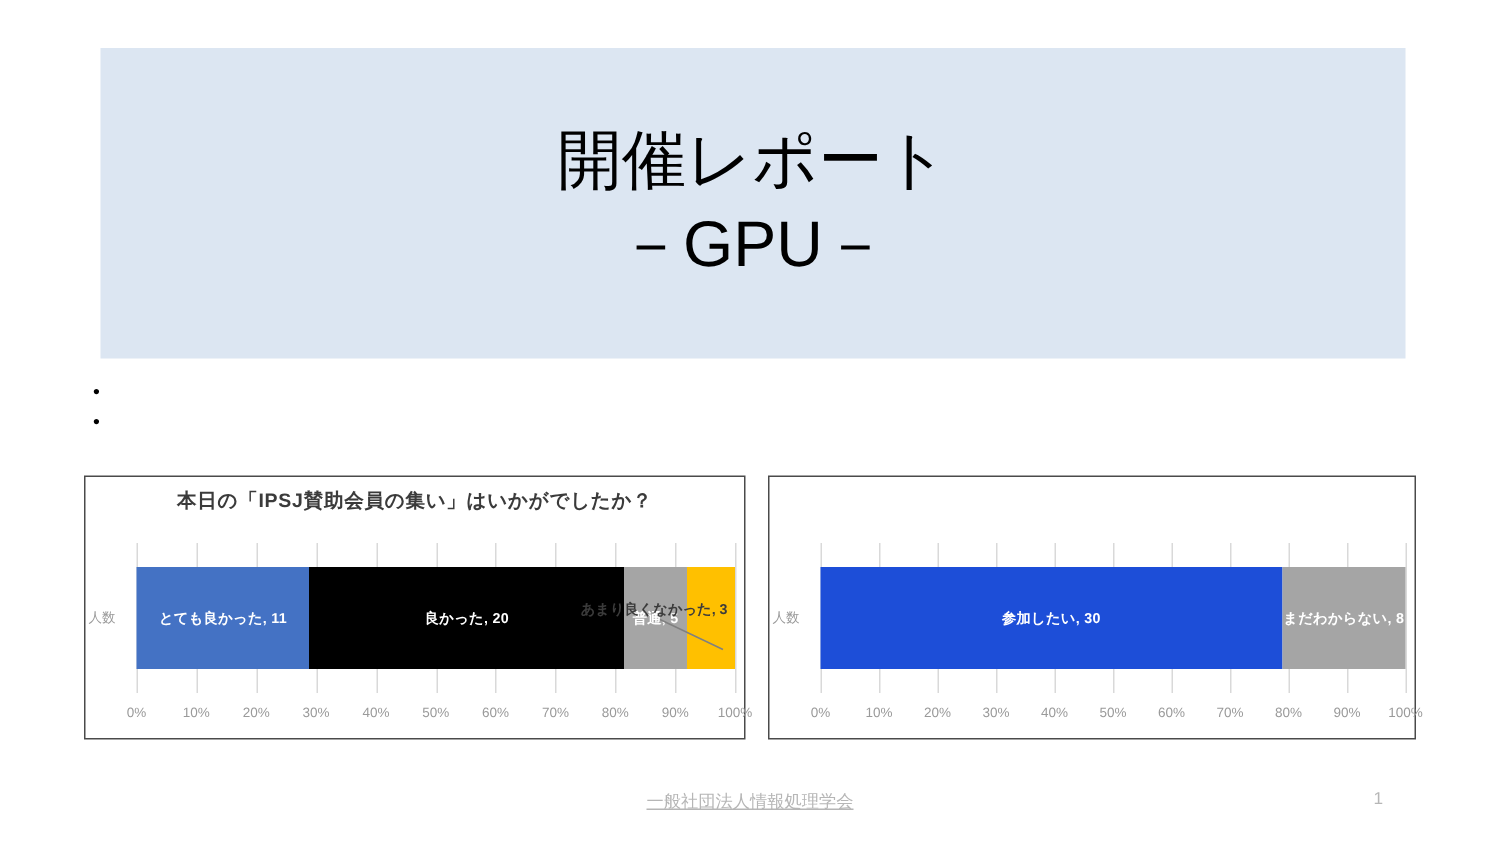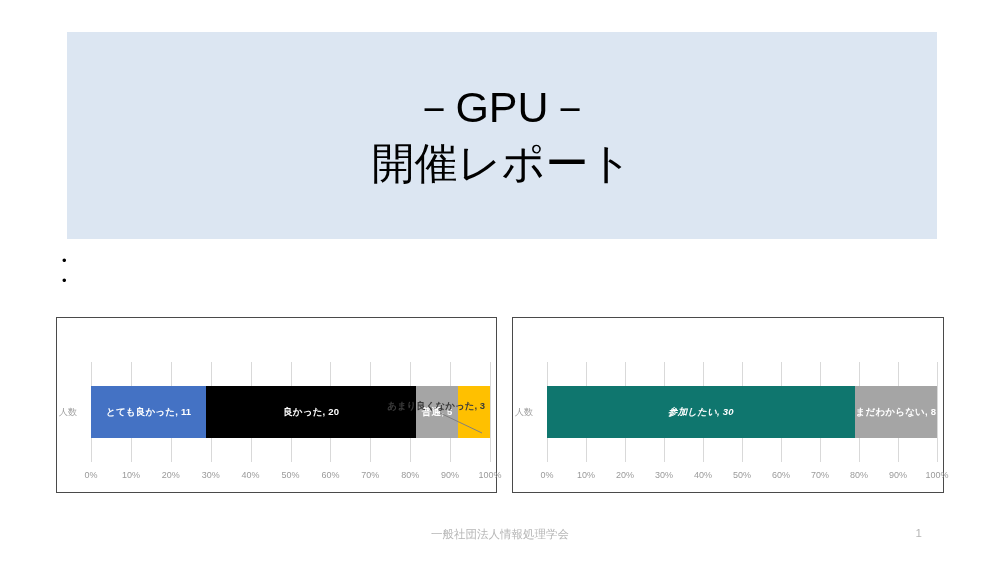--- a/index.html
+++ b/index.html
@@ -113,21 +113,21 @@
     font-size: 9px;
     color: #9a9a9a;
     white-space: nowrap;
   }
   .bar-track {
     position: absolute;
     left: 0;
     right: 0;
     top: 50%;
     transform: translateY(-50%);
-    height: 52px;
+    height: 68px;
     display: flex;
     text-align: center;
   }
   .seg {
     height: 100%;
     display: flex;
     align-items: center;
     justify-content: center;
     overflow: visible;
     position: relative;
@@ -177,47 +177,49 @@
 
   
   #footer-org {
     position: absolute;
     left: 0;
     right: 0;
     top: 527px;
     text-align: center;
     font-size: 11.5px;
     color: #b6b6b6;
+    text-decoration: underline;
   }
   #footer-page {
     position: absolute;
     right: 78px;
     top: 527px;
     font-size: 11.5px;
     color: #b6b6b6;
   }
 </style>
 </head>
 <body>
 
 <div id="title-banner">
+  <div class="title-line">開催レポート</div>
   <div class="title-line">－GPU－</div>
-  <div class="title-line">開催レポート</div>
 </div>
 
 <div id="bullets">
   <div class="bullet-row">
     <span class="bullet-dot">•</span>
   </div>
   <div class="bullet-row">
     <span class="bullet-dot">•</span>
   </div>
 </div>
 
 <div class="chart-card" id="chart-left">
+  <div class="chart-title">本日の「IPSJ賛助会員の集い」はいかがでしたか？</div>
 
   <div class="plot">
     <div class="gridlines">
         <div class="gridline" style="left: 0%;"></div>
         <div class="gridline" style="left: 10%;"></div>
         <div class="gridline" style="left: 20%;"></div>
         <div class="gridline" style="left: 30%;"></div>
         <div class="gridline" style="left: 40%;"></div>
         <div class="gridline" style="left: 50%;"></div>
         <div class="gridline" style="left: 60%;"></div>
@@ -276,21 +278,21 @@
         <div class="gridline" style="left: 50%;"></div>
         <div class="gridline" style="left: 60%;"></div>
         <div class="gridline" style="left: 70%;"></div>
         <div class="gridline" style="left: 80%;"></div>
         <div class="gridline" style="left: 90%;"></div>
         <div class="gridline" style="left: 100%;"></div>
       </div>
     <div class="cat-label">人数</div>
 
     <div class="bar-track">
-      <div class="seg" style="background:#0f766e; width:78.9%;font-style:italic;">
+      <div class="seg" style="background:#1d4ed8; width:78.9%;">
         <span class="seg-label">参加したい, 30</span>
       </div>
       <div class="seg" style="background:#A5A5A5; width:21.1%;">
         <span class="seg-label">まだわからない, 8</span>
       </div>
     </div>
   </div>
 
   <div class="axis">
     <span class="tick" style="left:0%">0%</span>

